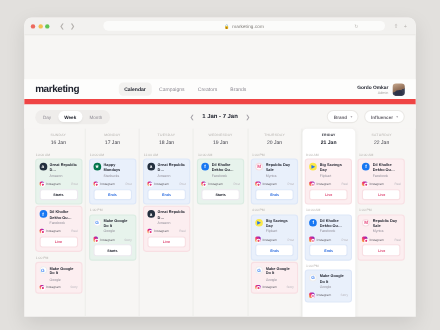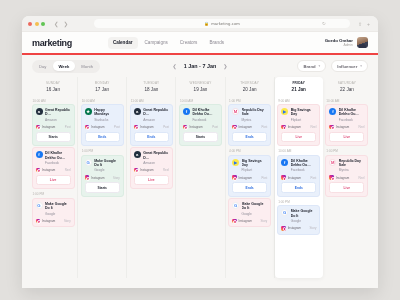--- a/index.html
+++ b/index.html
@@ -51,21 +51,22 @@
   .lock { font-size: 4px; color: #9a9793; }
   .reload { position: absolute; right: 24px; font-size: 4.5px; color: #bab7b3; }
   .chrome-right { display: flex; gap: 5px; align-items: center; margin-right: 2px; color: #b4b1ad; font-size: 5px; }
 
   
   .app-header {
     height: 23px;
     background: #fdfdfc;
     display: flex; align-items: center;
     padding: 0 10px;
-    border-bottom: 2px solid #ef4444;
+    border-bottom: 5px solid #ef4444;
+    margin-top: 40px;
   }
   .logo { font-size: 9px; font-weight: 700; color: #20232e; letter-spacing: -.35px; }
   .nav { display: flex; align-items: center; gap: 2px; margin-left: 36px; }
   .nav-item {
     font-size: 4.6px; color: #8d8a93;
     padding: 3.5px 5px; border-radius: 4px;
     white-space: nowrap;
   }
   .nav-item.active { background: #f3f2f0; color: #20232e; font-weight: 700; }
   .user { margin-left: auto; display: flex; align-items: center; gap: 4px; }

